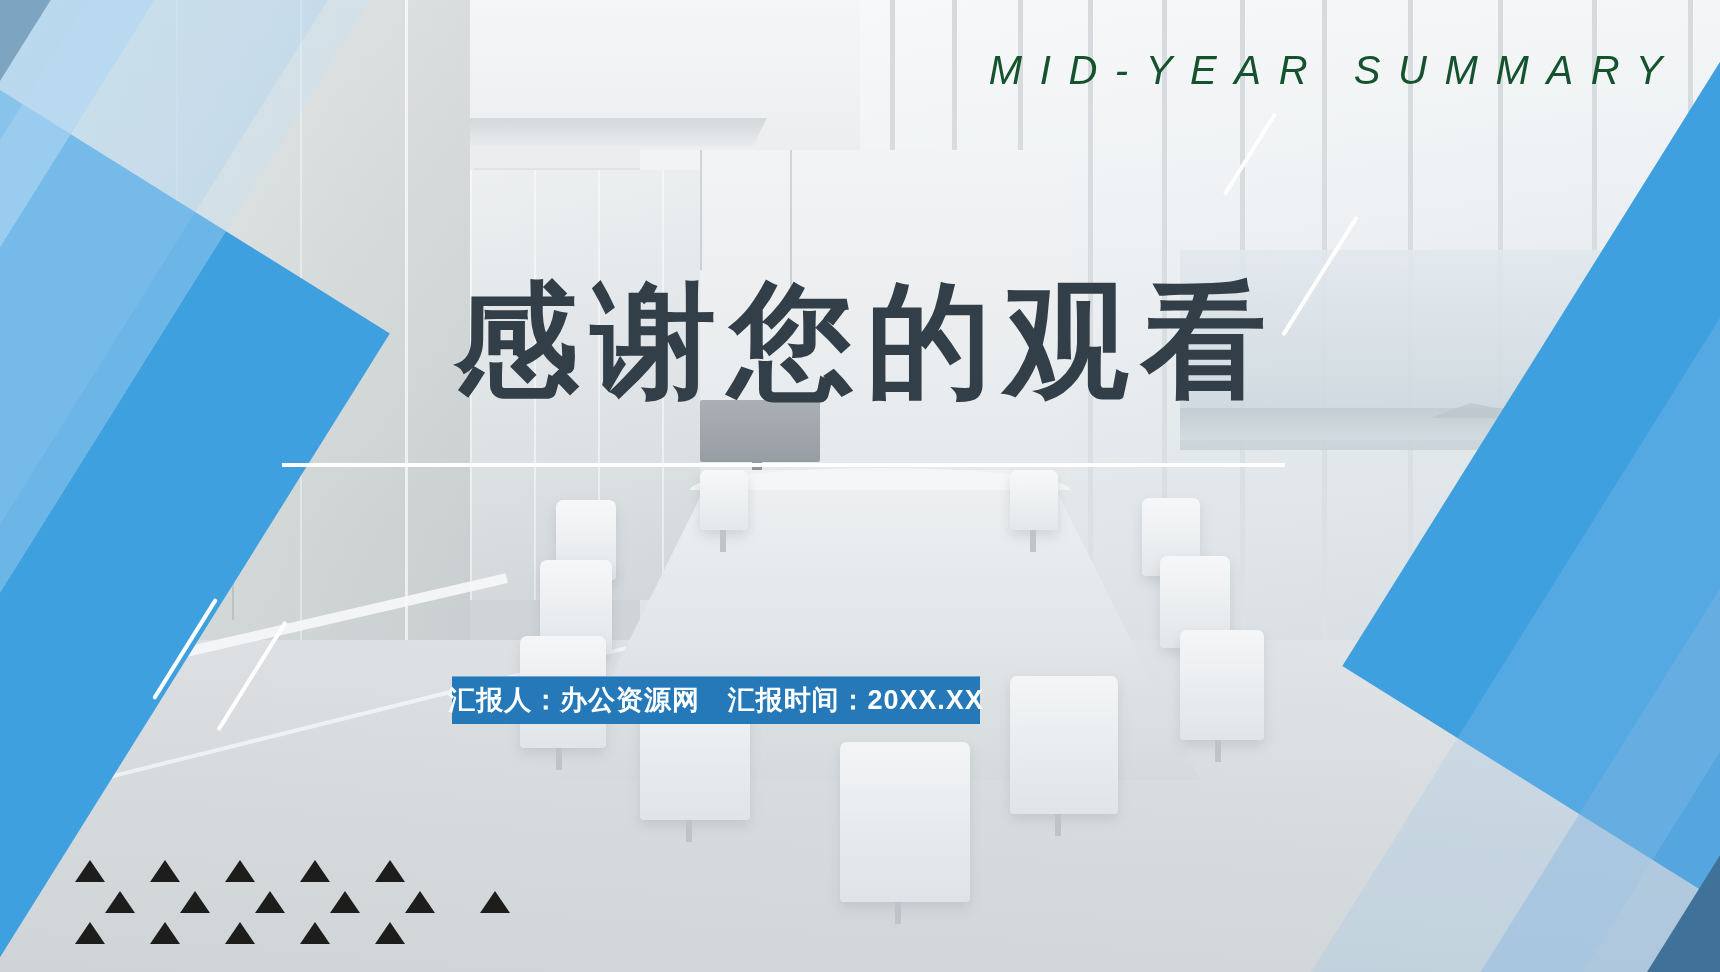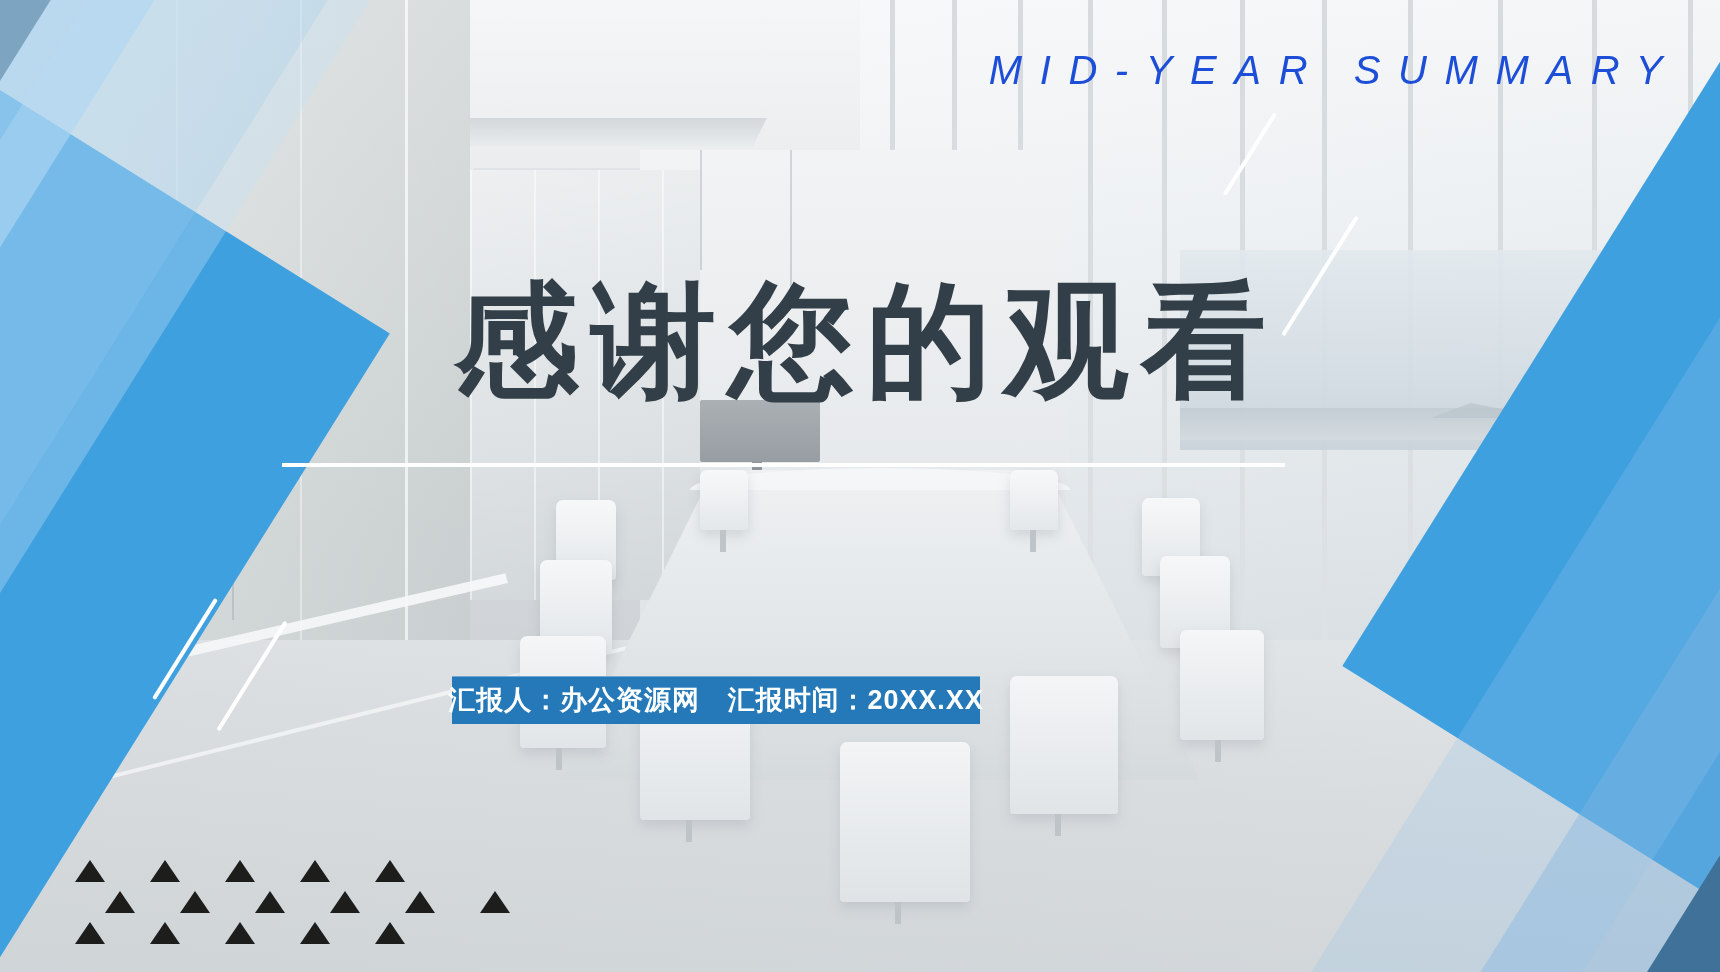--- a/index.html
+++ b/index.html
@@ -215,21 +215,21 @@
     border-bottom:22px solid #1d1d1b;
   }
   .tri-row.offset{margin-left:30px;}
 
   
   .eyebrow{
     position:absolute;left:0;right:40px;top:48px;
     text-align:right;
     font-size:40px;font-weight:400;font-style:italic;
     letter-spacing:.44em;
-    color:#1d4ed8;
+    color:#14532d;
     white-space:nowrap;
   }
 
   .title{
     position:absolute;left:0;right:0;top:278px;
     text-align:center;
     font-size:125px;line-height:1;font-weight:700;
     letter-spacing:.10em;
     color:#333F48;
     text-indent:.10em;

